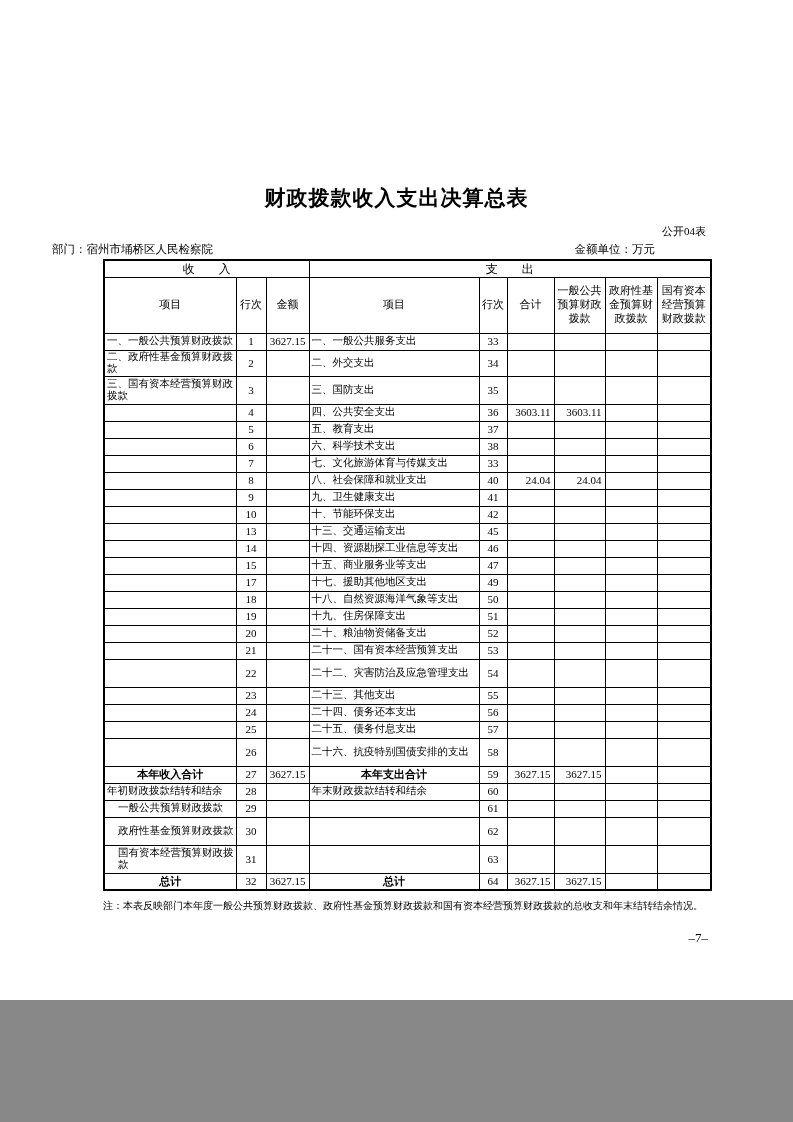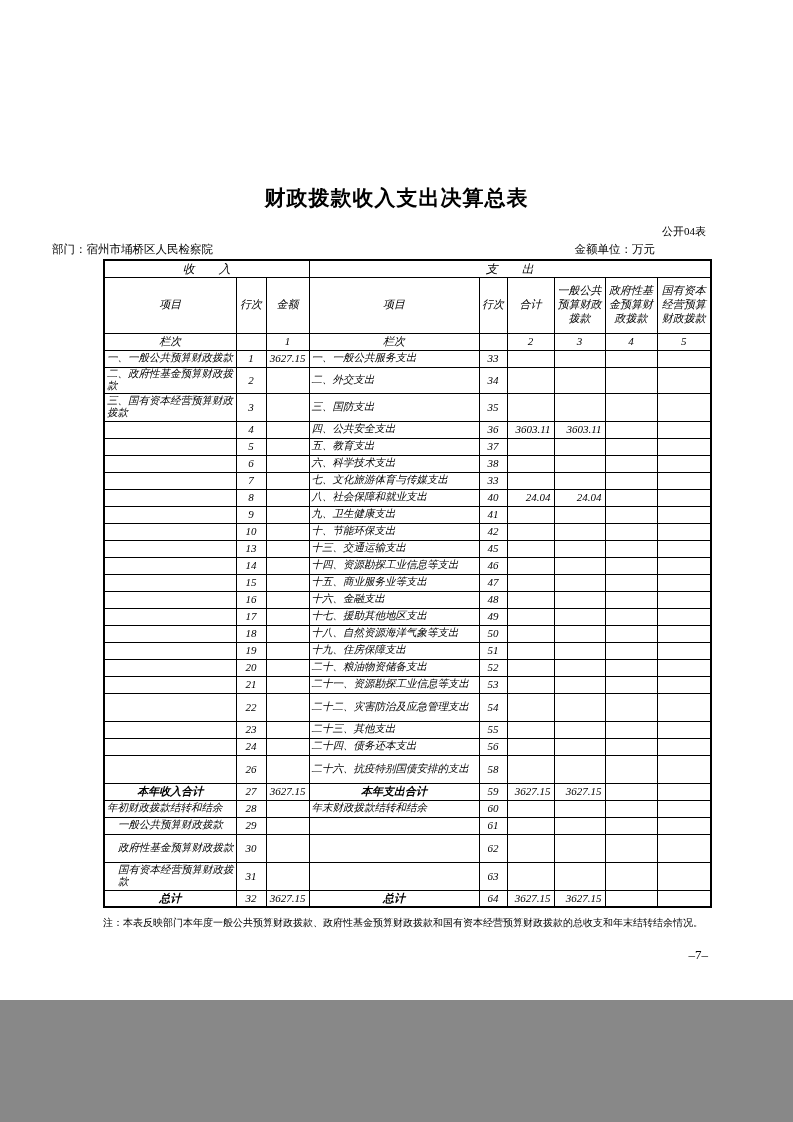--- a/index.html
+++ b/index.html
@@ -31,21 +31,20 @@
     display:flex;justify-content:space-between;
     font-size:11.5px;box-sizing:border-box;
   }
   .meta .right{padding-right:4px;}
   table{
     margin:2px 0 0 103px;
     width:607px;
     border-collapse:collapse;
     table-layout:fixed;
     border:2px solid #000;
-    font-style:italic;
   }
   td{
     border:1px solid #000;
     font-size:11px;
     vertical-align:middle;
     padding:0 2px;
     line-height:1.2;
     overflow:hidden;
     word-break:break-all;
   }
@@ -112,31 +111,20 @@
         <td class="colhead">项目</td>
         <td class="colhead">行次</td>
         <td class="colhead">金额</td>
         <td class="colhead">项目</td>
         <td class="colhead">行次</td>
         <td class="colhead">合计</td>
         <td class="colhead">一般公共预算财政拨款</td>
         <td class="colhead">政府性基金预算财政拨款</td>
         <td class="colhead">国有资本经营预算财政拨款</td>
       </tr>
-      <tr>
-        <td class="center">栏次</td>
-        <td class="center"></td>
-        <td class="center">1</td>
-        <td class="center">栏次</td>
-        <td class="center"></td>
-        <td class="center">2</td>
-        <td class="center">3</td>
-        <td class="center">4</td>
-        <td class="center">5</td>
-      </tr>
     <tr>
           <td class="item">一、一般公共预算财政拨款</td>
           <td class="center">1</td>
           <td class="amt">3627.15</td>
           <td class="item">一、一般公共服务支出</td>
           <td class="center">33</td>
           <td class="amt"></td>
           <td class="amt"></td>
           <td class="amt"></td>
           <td class="amt"></td>
@@ -268,31 +256,20 @@
           <td class="amt"></td>
           <td class="item">十五、商业服务业等支出</td>
           <td class="center">47</td>
           <td class="amt"></td>
           <td class="amt"></td>
           <td class="amt"></td>
           <td class="amt"></td>
         </tr>
         <tr>
           <td class="item"></td>
-          <td class="center">16</td>
-          <td class="amt"></td>
-          <td class="item">十六、金融支出</td>
-          <td class="center">48</td>
-          <td class="amt"></td>
-          <td class="amt"></td>
-          <td class="amt"></td>
-          <td class="amt"></td>
-        </tr>
-        <tr>
-          <td class="item"></td>
           <td class="center">17</td>
           <td class="amt"></td>
           <td class="item">十七、援助其他地区支出</td>
           <td class="center">49</td>
           <td class="amt"></td>
           <td class="amt"></td>
           <td class="amt"></td>
           <td class="amt"></td>
         </tr>
         <tr>
@@ -325,21 +302,21 @@
           <td class="center">52</td>
           <td class="amt"></td>
           <td class="amt"></td>
           <td class="amt"></td>
           <td class="amt"></td>
         </tr>
         <tr>
           <td class="item"></td>
           <td class="center">21</td>
           <td class="amt"></td>
-          <td class="item">二十一、资源勘探工业信息等支出</td>
+          <td class="item">二十一、国有资本经营预算支出</td>
           <td class="center">53</td>
           <td class="amt"></td>
           <td class="amt"></td>
           <td class="amt"></td>
           <td class="amt"></td>
         </tr>
         <tr class="tall">
           <td class="item"></td>
           <td class="center">22</td>
           <td class="amt"></td>
@@ -360,20 +337,31 @@
           <td class="amt"></td>
           <td class="amt"></td>
           <td class="amt"></td>
         </tr>
         <tr>
           <td class="item"></td>
           <td class="center">24</td>
           <td class="amt"></td>
           <td class="item">二十四、债务还本支出</td>
           <td class="center">56</td>
+          <td class="amt"></td>
+          <td class="amt"></td>
+          <td class="amt"></td>
+          <td class="amt"></td>
+        </tr>
+        <tr>
+          <td class="item"></td>
+          <td class="center">25</td>
+          <td class="amt"></td>
+          <td class="item">二十五、债务付息支出</td>
+          <td class="center">57</td>
           <td class="amt"></td>
           <td class="amt"></td>
           <td class="amt"></td>
           <td class="amt"></td>
         </tr>
         <tr class="tall">
           <td class="item"></td>
           <td class="center">26</td>
           <td class="amt"></td>
           <td class="item">二十六、抗疫特别国债安排的支出</td>

